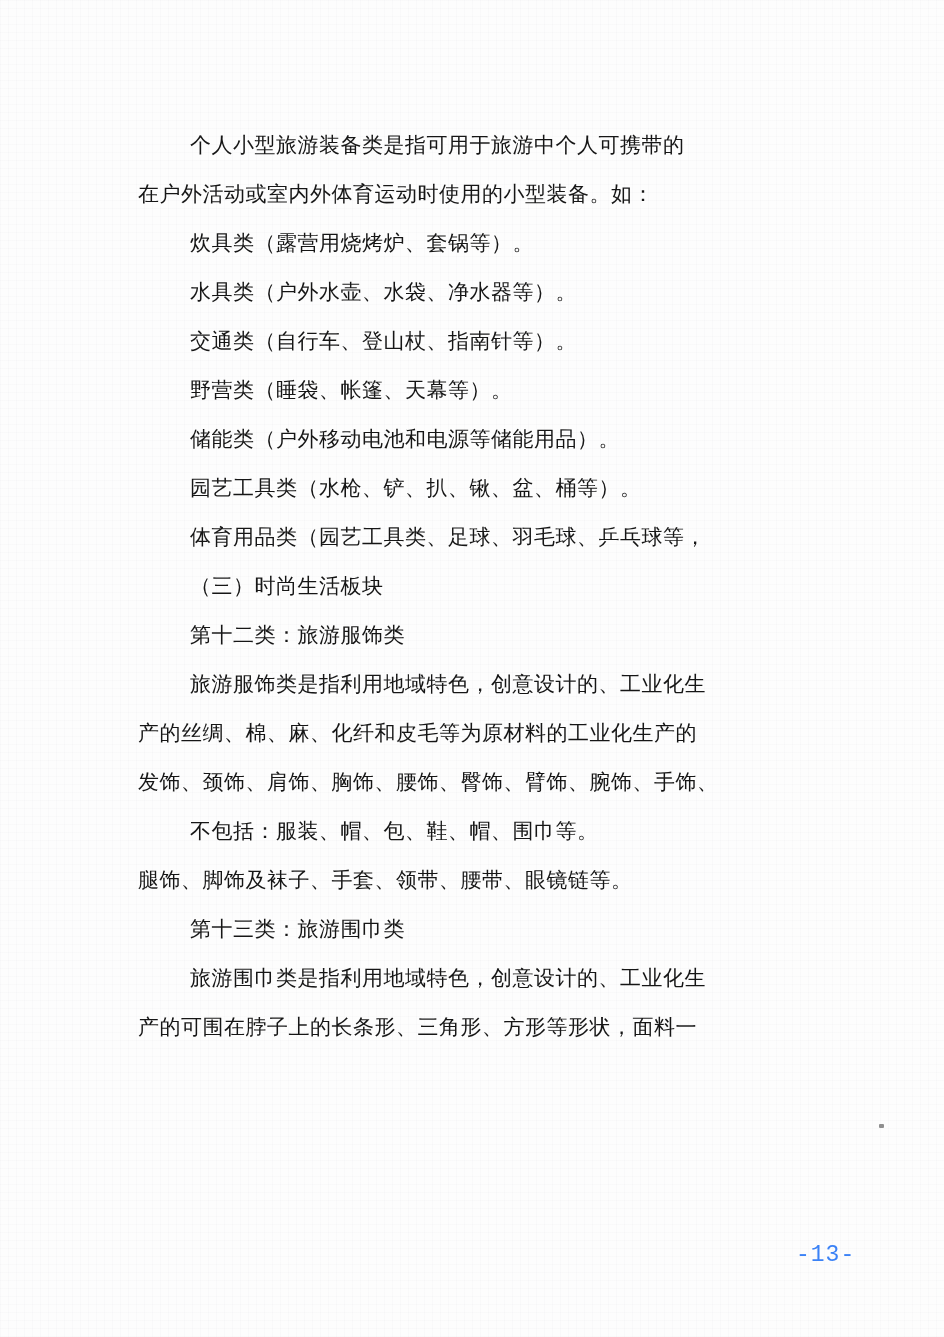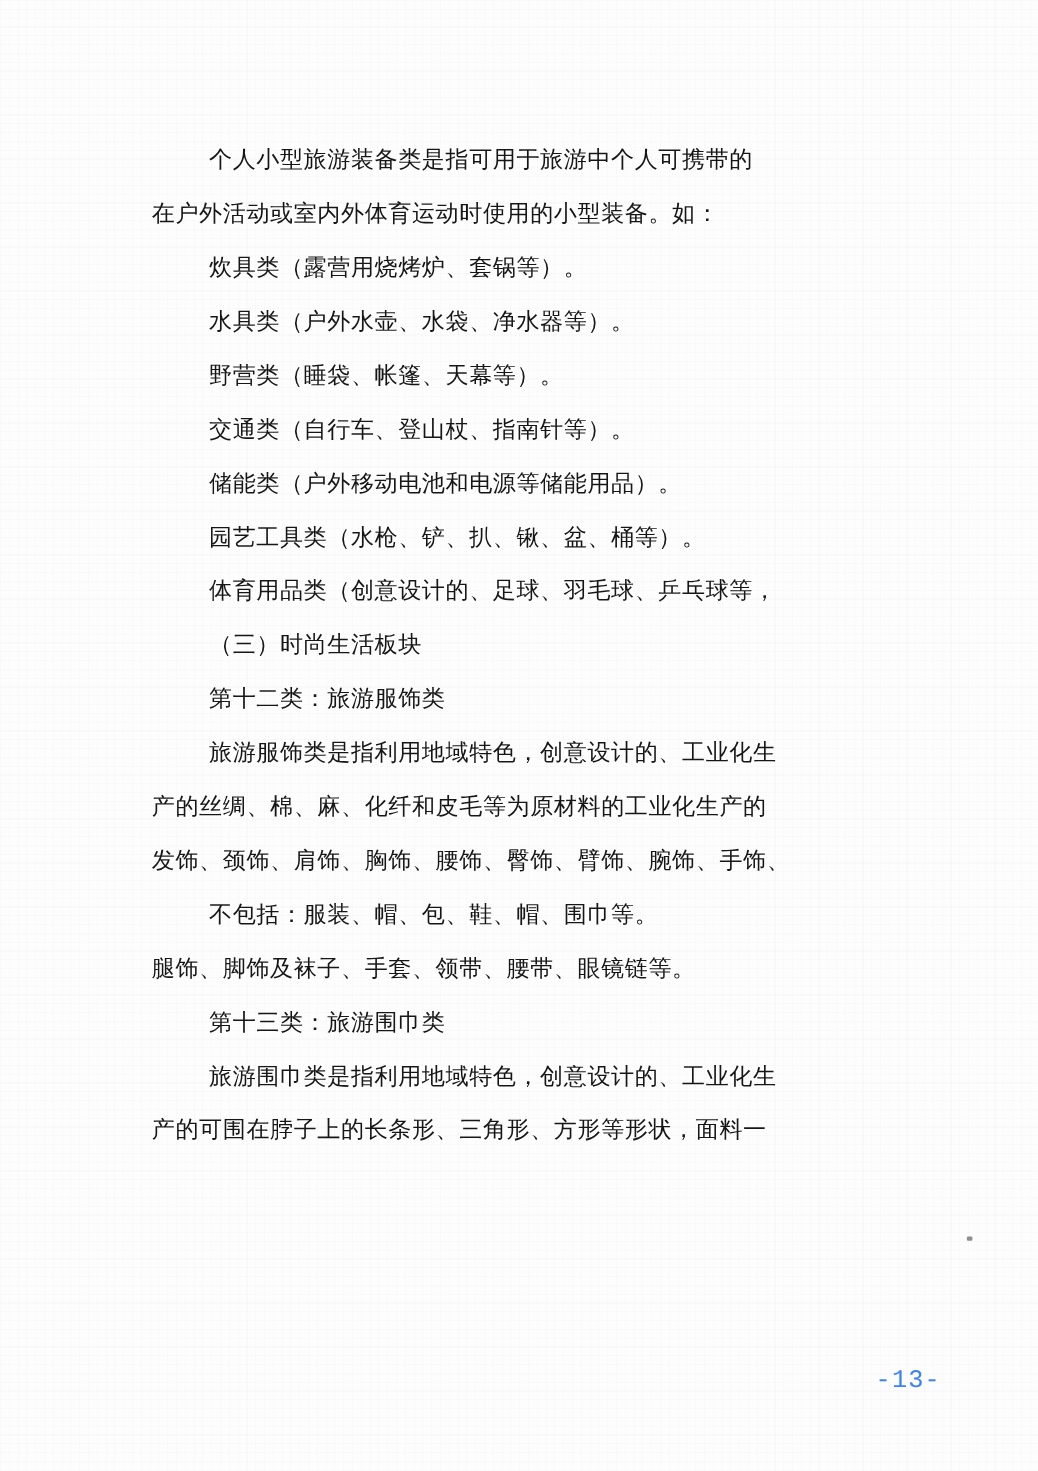--- a/index.html
+++ b/index.html
@@ -63,25 +63,25 @@
 <body>
 
 <div class="scan-texture"></div>
 
 <div class="doc-body">
   <div>
       <div class="line indent">个人小型旅游装备类是指可用于旅游中个人可携带的</div>
       <div class="line">在户外活动或室内外体育运动时使用的小型装备。如：</div>
       <div class="line indent">炊具类（露营用烧烤炉、套锅等）。</div>
       <div class="line indent">水具类（户外水壶、水袋、净水器等）。</div>
+      <div class="line indent">交通类（自行车、登山杖、指南针等）。</div>
       <div class="line indent">野营类（睡袋、帐篷、天幕等）。</div>
-      <div class="line indent">交通类（自行车、登山杖、指南针等）。</div>
       <div class="line indent">储能类（户外移动电池和电源等储能用品）。</div>
       <div class="line indent">园艺工具类（水枪、铲、扒、锹、盆、桶等）。</div>
-      <div class="line indent">体育用品类（创意设计的、足球、羽毛球、乒乓球等，</div>
+      <div class="line indent">体育用品类（园艺工具类、足球、羽毛球、乒乓球等，</div>
       <div class="line indent">（三）时尚生活板块</div>
       <div class="line indent">第十二类：旅游服饰类</div>
       <div class="line indent">旅游服饰类是指利用地域特色，创意设计的、工业化生</div>
       <div class="line">产的丝绸、棉、麻、化纤和皮毛等为原材料的工业化生产的</div>
       <div class="line">发饰、颈饰、肩饰、胸饰、腰饰、臀饰、臂饰、腕饰、手饰、</div>
       <div class="line indent">不包括：服装、帽、包、鞋、帽、围巾等。</div>
       <div class="line">腿饰、脚饰及袜子、手套、领带、腰带、眼镜链等。</div>
       <div class="line indent">第十三类：旅游围巾类</div>
       <div class="line indent">旅游围巾类是指利用地域特色，创意设计的、工业化生</div>
       <div class="line">产的可围在脖子上的长条形、三角形、方形等形状，面料一</div>

